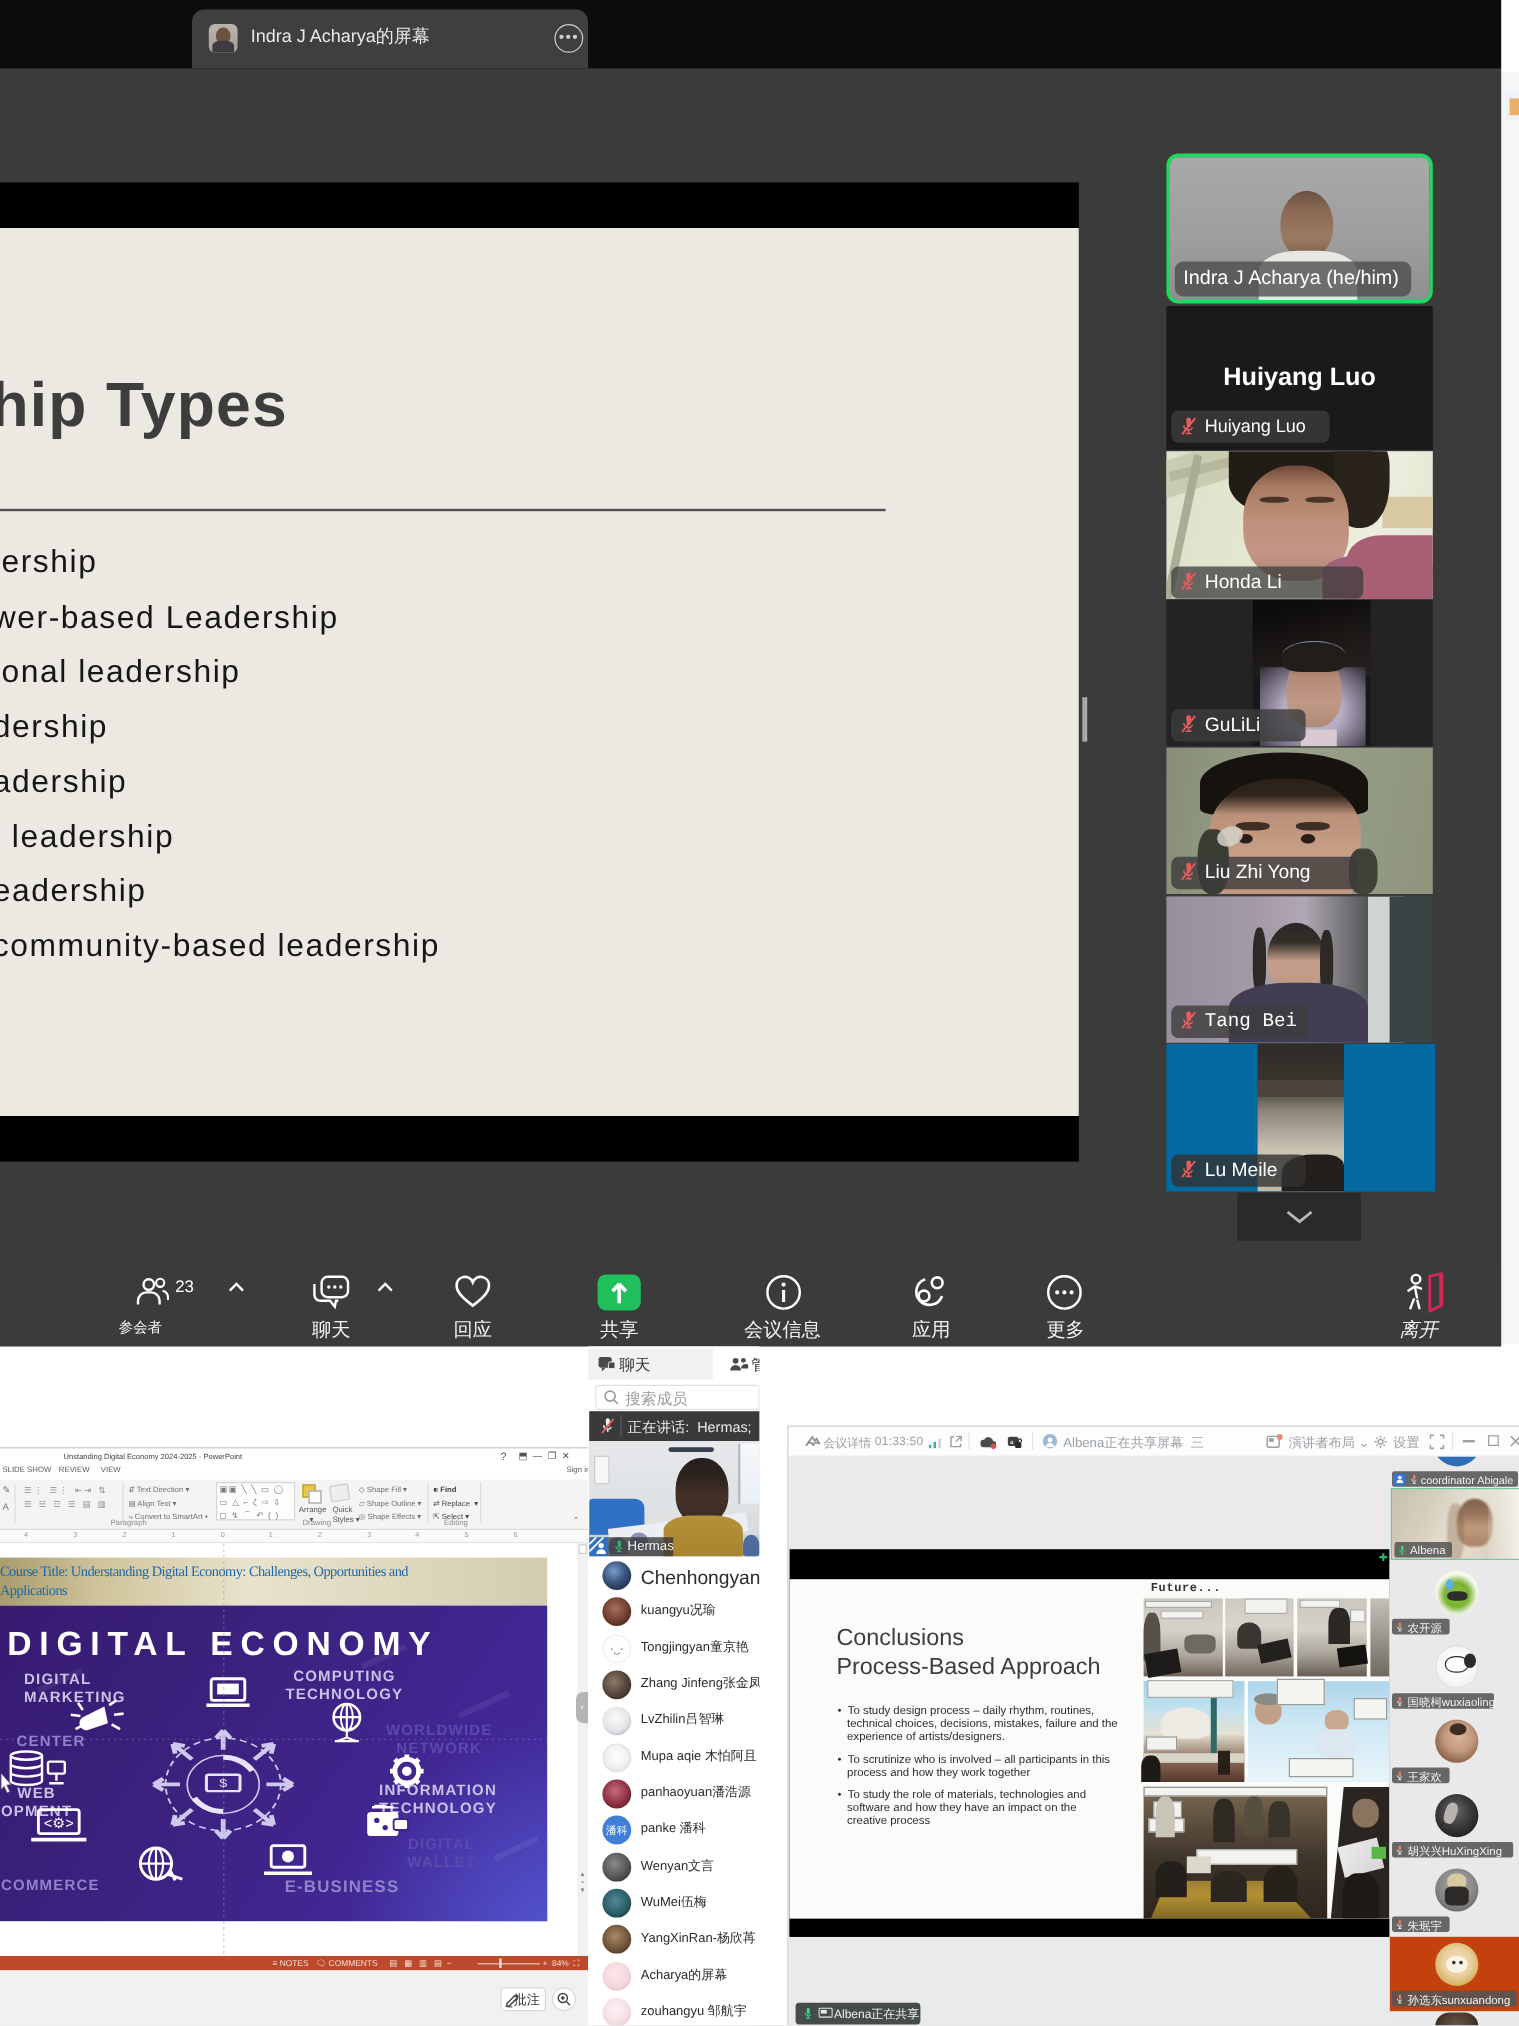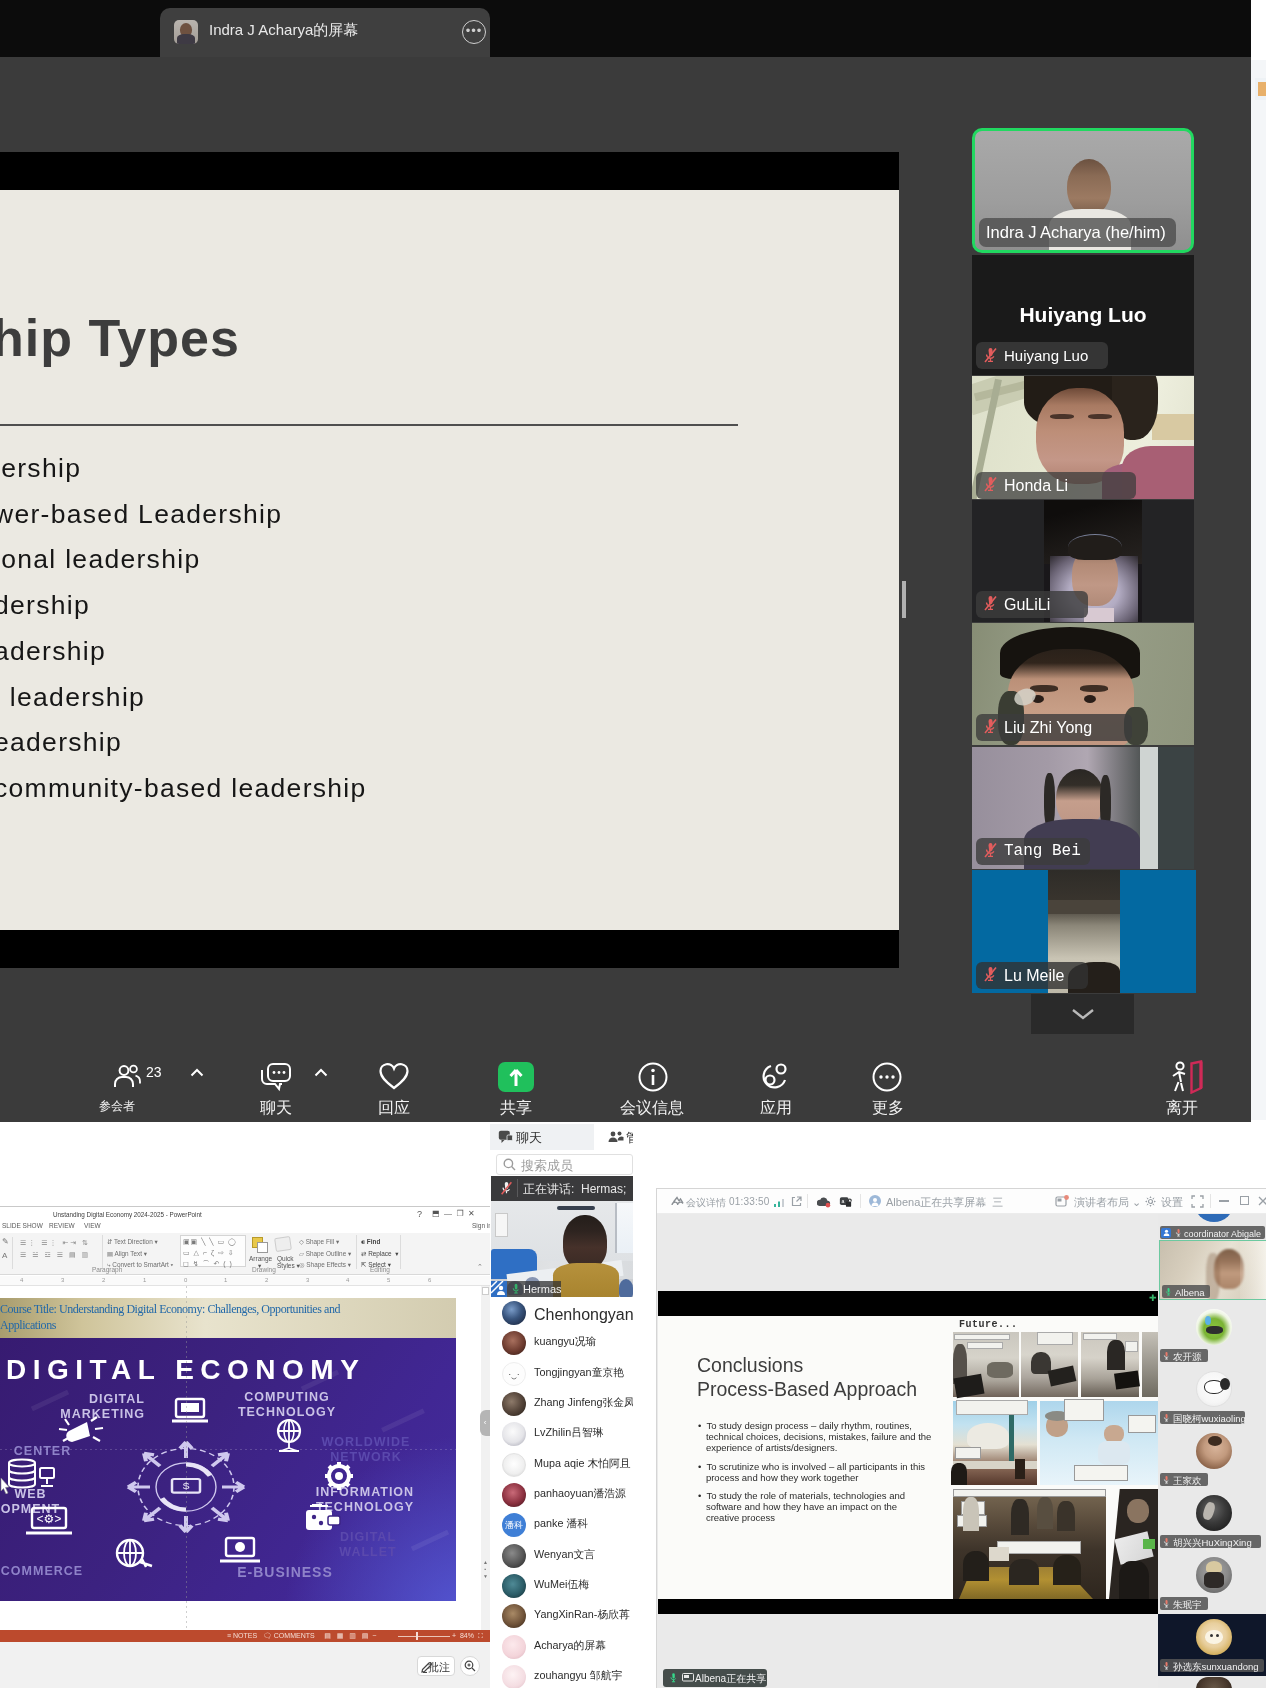--- a/index.html
+++ b/index.html
@@ -198,21 +198,21 @@
         <circle cx="22" cy="16" r="1.7" fill="#fff"></circle>
       </svg>
     <div class="abs" style="left:872px;top:1098px;color:#f2f2f2;font-size:16px;">更多</div>
 
     <svg class="abs" style="left:1168px;top:1060px;" width="40" height="34" viewBox="0 0 40 34">
         <path d="M23.5 3.5 L33 1.5 V28 L23.5 32.5 Z" fill="none" stroke="#cf2a57" stroke-width="2.4"></path>
         <path d="M33 1.5 V28" stroke="#cf2a57" stroke-width="3.2"></path>
         <circle cx="12" cy="6" r="3.6" fill="none" stroke="#fff" stroke-width="2"></circle>
         <path d="M7 31 l3.5 -9 M15 31 l-2 -8 M5 16 l6 -4 l6 2 M11 12 l2 10" fill="none" stroke="#fff" stroke-width="2"></path>
       </svg>
-    <div class="abs" style="left:1166px;top:1098px;color:#f2f2f2;font-size:16px;">离开</div>
+    <div class="abs" style="left:1166px;top:1098px;color:#f2f2f2;font-size:16px;font-style:italic;">离开</div>
   </div>
 
   <div class="abs" id="chatpanel" style="left:490px;top:1119px;width:143px;height:569px;background:transparent;overflow:hidden;">
     <div class="abs" style="left:0;top:3px;width:143px;height:566px;background:#fff;"></div>
 
     <div class="abs" style="left:0;top:5px;width:104px;height:26px;background:#eff1f3;"></div>
     <svg class="abs" style="left:8px;top:11px;" width="15" height="14" viewBox="0 0 15 14">
         <rect x="0.8" y="0.8" width="11" height="9" rx="2" fill="#4a4a4a"></rect>
         <path d="M3.5 10 l0 3 l3 -3 z" fill="#4a4a4a"></path>
         <rect x="9" y="5" width="5.5" height="5.5" rx="1.2" fill="#4a4a4a" stroke="#eef1f4" stroke-width="0.8"></rect>
@@ -348,21 +348,21 @@
         <span class="abs" style="left:428px;">6</span>
     </div>
 
     <div class="abs" style="left:0;top:79px;width:481px;height:344px;background:#fff;overflow:hidden;">
 
       <div class="abs" style="left:0;top:12px;width:456px;height:40px;background:linear-gradient(90deg,#a99d6e 0%,#cfc49a 18%,#e8e3cd 45%,#ddd7bd 75%,#d3ccb0 100%);"></div>
       <div class="abs" style="left:0;top:15px;width:352px;font-family:'Liberation Serif',serif;font-size:12px;letter-spacing:-0.45px;color:#2268a8;line-height:16px;">Course Title: Understanding Digital Economy: Challenges, Opportunities and Applications</div>
 
       <div class="abs" style="left:0;top:52px;width:456px;height:263px;background:radial-gradient(circle at 103% 108%,rgba(88,98,225,0.8) 0%,rgba(88,98,225,0) 34%),linear-gradient(125deg,#371b71 0%,#3c2280 42%,#412794 74%,#432e9e 100%);overflow:hidden;">
         <div class="abs" style="left:6px;top:16px;font-size:28px;font-weight:bold;color:#fff;letter-spacing:6.5px;white-space:nowrap;">DIGITAL ECONOMY</div>
-        <div class="abs" style="left:20px;top:54px;width:125px;text-align:right;font-size:12.5px;font-weight:bold;color:#c9c2e6;letter-spacing:1px;line-height:15px;">DIGITAL MARKETING</div>
+        <div class="abs" style="left:20px;top:54px;width:125px;text-align:left;font-size:12.5px;font-weight:bold;color:#c9c2e6;letter-spacing:1px;line-height:15px;">DIGITAL MARKETING</div>
         <div class="abs" style="left:217px;top:52px;width:140px;text-align:center;font-size:12.5px;font-weight:bold;color:#c9c2e6;letter-spacing:1px;line-height:15px;">COMPUTING TECHNOLOGY</div>
         <div class="abs" style="left:301px;top:97px;width:130px;text-align:center;font-size:12.5px;font-weight:bold;color:#5b49ad;letter-spacing:1px;line-height:15px;">WORLDWIDE NETWORK</div>
         <div class="abs" style="left:-10px;top:106px;width:105px;text-align:center;font-size:12.5px;font-weight:bold;color:#8f83c9;letter-spacing:1px;">CENTER</div>
         <div class="abs" style="left:-22px;top:149px;width:105px;text-align:center;font-size:12.5px;font-weight:bold;color:#c9c2e6;line-height:15px;letter-spacing:1px;">WEB<br>OPMENT</div>
         <div class="abs" style="left:-38px;top:226px;width:160px;text-align:center;font-size:12.5px;font-weight:bold;color:#8f83c9;letter-spacing:1px;">COMMERCE</div>
         <div class="abs" style="left:215px;top:226px;width:140px;text-align:center;font-size:14px;font-weight:bold;color:#8f83c9;letter-spacing:1px;">E-BUSINESS</div>
         <div class="abs" style="left:295px;top:147px;width:140px;text-align:center;font-size:12.5px;font-weight:bold;color:#c9c2e6;line-height:15px;letter-spacing:1px;">INFORMATION TECHNOLOGY</div>
         <div class="abs" style="left:318px;top:192px;width:100px;text-align:center;font-size:12.5px;font-weight:bold;color:#5b49ad;line-height:15px;letter-spacing:1px;">DIGITAL WALLET</div>
 
         <svg class="abs" style="left:116px;top:96px;width:140px;height:106px;" viewBox="0 0 140 132" preserveAspectRatio="none">
@@ -697,21 +697,21 @@
         <div class="abs" style="left:48px;top:9px;width:16px;height:12px;border-radius:50% 50% 30% 30%;background:#d8c9a0;"></div>
         <div class="abs" style="left:46px;top:20px;width:20px;height:16px;border-radius:30%;background:#2e2a28;"></div>
         <div class="abs" style="left:2px;top:45px;width:48px;height:13px;background:rgba(84,84,84,0.88);border-radius:2px;"></div>
         <svg class="abs" style="left:4px;top:47px;" width="9" height="10" viewBox="0 0 17 17">
             <path d="M6.5 3.2 a2 2.2 0 0 1 4 0 v4 a2 2.2 0 0 1 -3.4 1.4 z" fill="#e87a6a"></path>
             <path d="M4.5 7.5 a4 4 0 0 0 7.4 1.8 M8.5 11.5 v2.5 M6 14.3 h5" stroke="#f0f0f0" stroke-width="1.5" fill="none"></path>
           </svg>
         <div class="abs" style="left:15px;top:46.5px;font-size:9.5px;color:#f2f2f2;">朱珉宇</div>
       </div>
 
-      <div class="abs" style="left:0;top:400px;width:109px;height:62px;background:#0f172a;">
+      <div class="abs" style="left:0;top:400px;width:109px;height:62px;background:#c2410c;">
         <div class="abs" style="left:38px;top:5px;width:36px;height:36px;border-radius:50%;background:radial-gradient(circle at 50% 45%,#f2e2c4 0%,#e8cf9e 45%,#cfa84e 80%,#b8923e 100%);"></div>
         <div class="abs" style="left:47px;top:16px;width:18px;height:14px;border-radius:48%;background:#faf4e4;"></div>
         <div class="abs" style="left:52px;top:20px;width:3px;height:3px;border-radius:50%;background:#333;"></div>
         <div class="abs" style="left:58px;top:20px;width:3px;height:3px;border-radius:50%;background:#333;"></div>
         <div class="abs" style="left:2px;top:45px;width:104px;height:13px;background:rgba(84,84,84,0.88);border-radius:2px;"></div>
         <svg class="abs" style="left:4px;top:47px;" width="9" height="10" viewBox="0 0 17 17">
             <path d="M6.5 3.2 a2 2.2 0 0 1 4 0 v4 a2 2.2 0 0 1 -3.4 1.4 z" fill="#e87a6a"></path>
             <path d="M4.5 7.5 a4 4 0 0 0 7.4 1.8 M8.5 11.5 v2.5 M6 14.3 h5" stroke="#f0f0f0" stroke-width="1.5" fill="none"></path>
           </svg>
         <div class="abs" style="left:15px;top:46.5px;font-size:9.5px;color:#f2f2f2;">孙选东sunxuandong</div>

